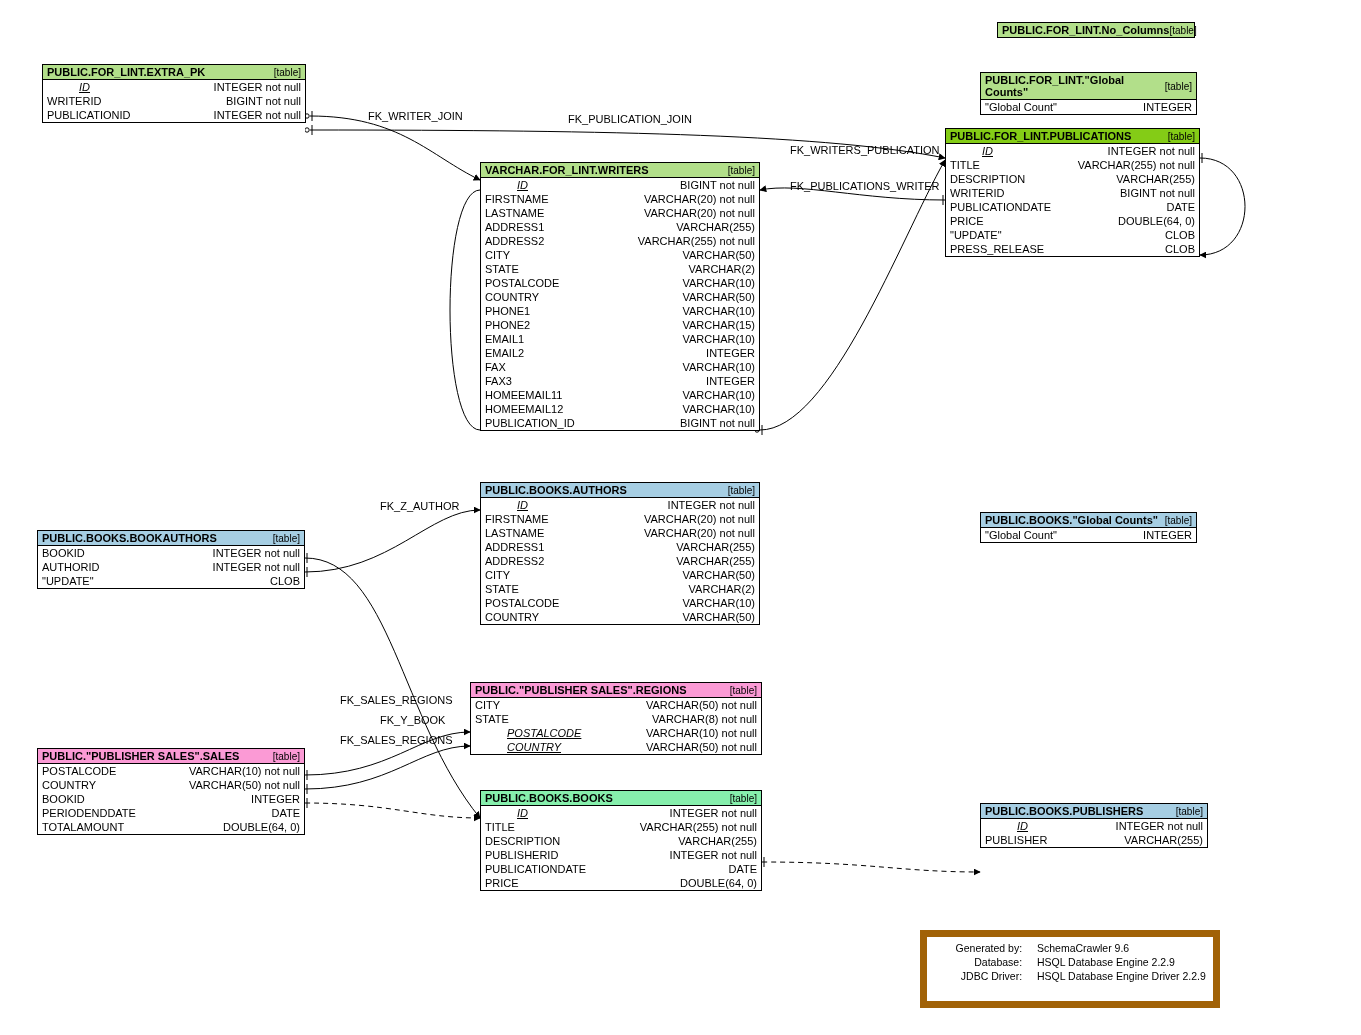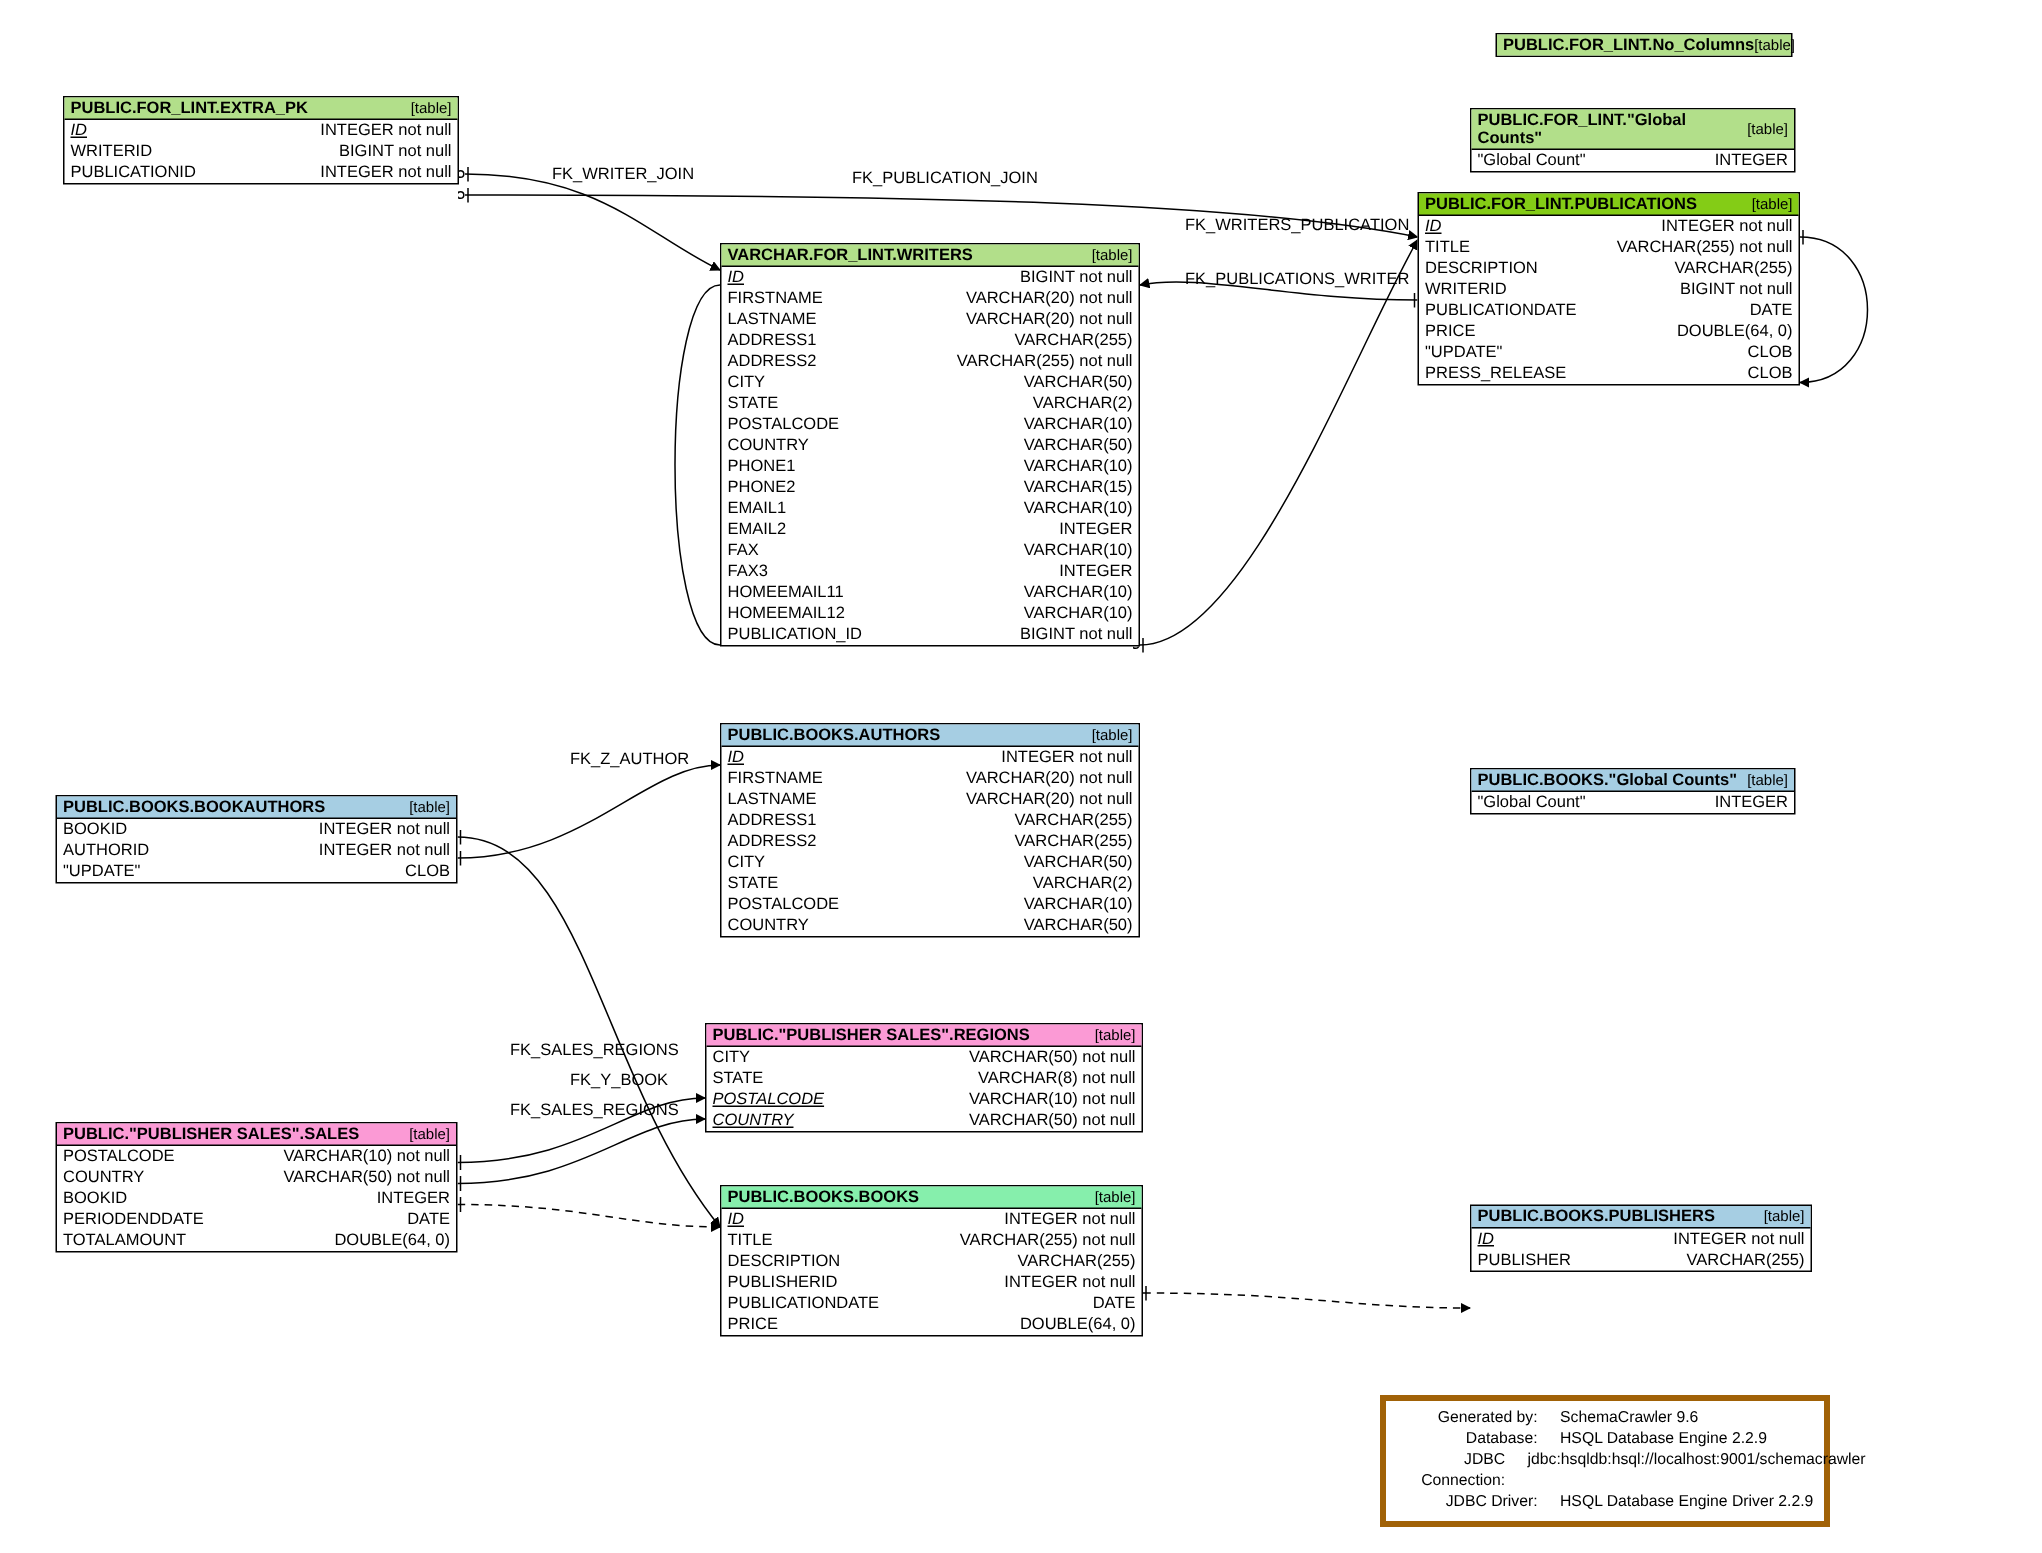--- a/index.html
+++ b/index.html
@@ -32,42 +32,42 @@
   .thead .ttag { font-weight: normal; font-size: 10px; }
   .row {
     display: flex;
     justify-content: space-between;
     padding: 0 4px;
     line-height: 14px;
     box-sizing: border-box;
   }
   .row .n { white-space: nowrap; }
   .row .t { white-space: nowrap; }
-  .pk { font-style: italic; text-decoration: underline; }
+  .pk { font-style: italic; text-decoration: underline; margin-left: 32px; }
 
   .edge-label {
     position: absolute;
     font-size: 11px;
     background: rgba(255,255,255,0.0);
     white-space: nowrap;
     text-align: center;
   }
 
   svg.edges {
     position: absolute;
     left: 0; top: 0;
     width: 1361px; height: 1035px;
     pointer-events: none;
   }
 
   .meta {
     position: absolute;
-    border: 4px solid #a16207;
+    border: 7px solid #a16207;
     background: #fff;
-    padding: 4px 6px 6px 6px;
+    padding: 4px 6px 18px 6px;
     font-size: 10.5px;
     box-sizing: border-box;
   }
   .meta .mrow { display: flex; justify-content: flex-end; gap: 6px; line-height: 14px; }
   .meta .mrow .k { text-align: right; }
   .meta .mrow .v { text-align: left; min-width: 170px; }
 </style>
 </head>
 <body>
 
@@ -463,17 +463,16 @@
         <div class="row">
           <span class="n">PUBLISHER</span>
           <span class="t">VARCHAR(255)</span>
         </div>
       </div>
   </div>
 
   <div class="meta" style="left:920px; top:930px; width:300px">
     <div class="mrow"><span class="k">Generated by:</span>&nbsp;<span class="v">SchemaCrawler 9.6</span></div>
     <div class="mrow"><span class="k">Database:</span>&nbsp;<span class="v">HSQL Database Engine  2.2.9</span></div>
-    <div class="mrow"><span class="k">JDBC Connection:</span>&nbsp;<span class="v">jdbc:hsqldb:hsql://localhost:9001/schemacrawler</span></div>
     <div class="mrow"><span class="k">JDBC Driver:</span>&nbsp;<span class="v">HSQL Database Engine Driver  2.2.9</span></div>
   </div>
 
 </div>
 
 </body></html>

